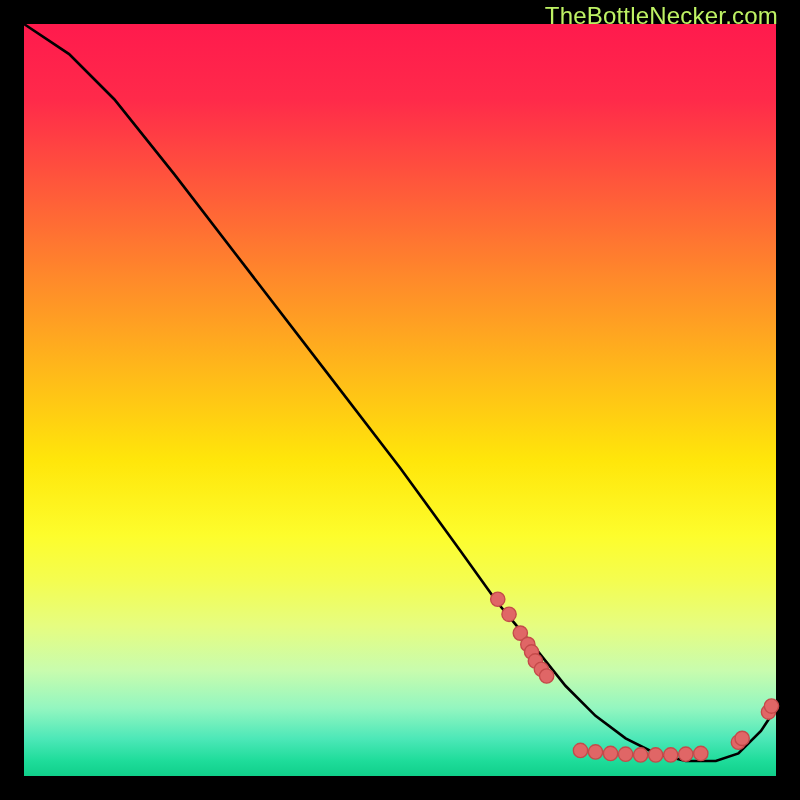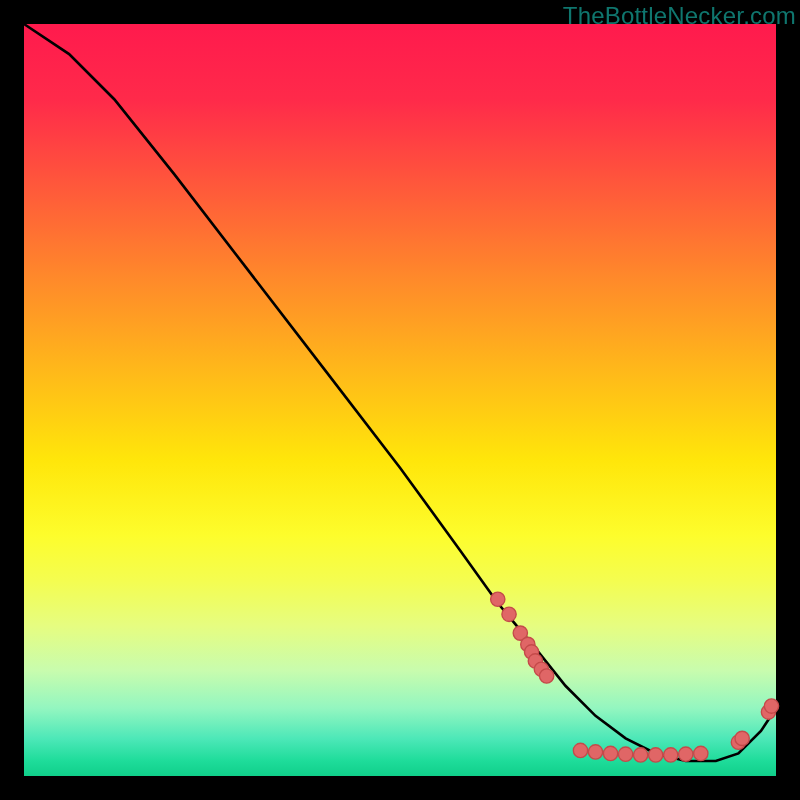--- a/index.html
+++ b/index.html
@@ -13,22 +13,22 @@
   }
   .frame {
     position: relative;
     width: 800px;
     height: 800px;
     background: #000;
   }
   .watermark {
     position: absolute;
     top: 2px;
-    right: 4px;
-    color: #0f766e;
+    right: 22px;
+    color: #bef264;
     font-size: 24px;
     font-weight: 500;
     letter-spacing: 0.2px;
     z-index: 20;
     user-select: none;
   }
   .plot {
     position: absolute;
     left: 24px;
     top: 24px;

